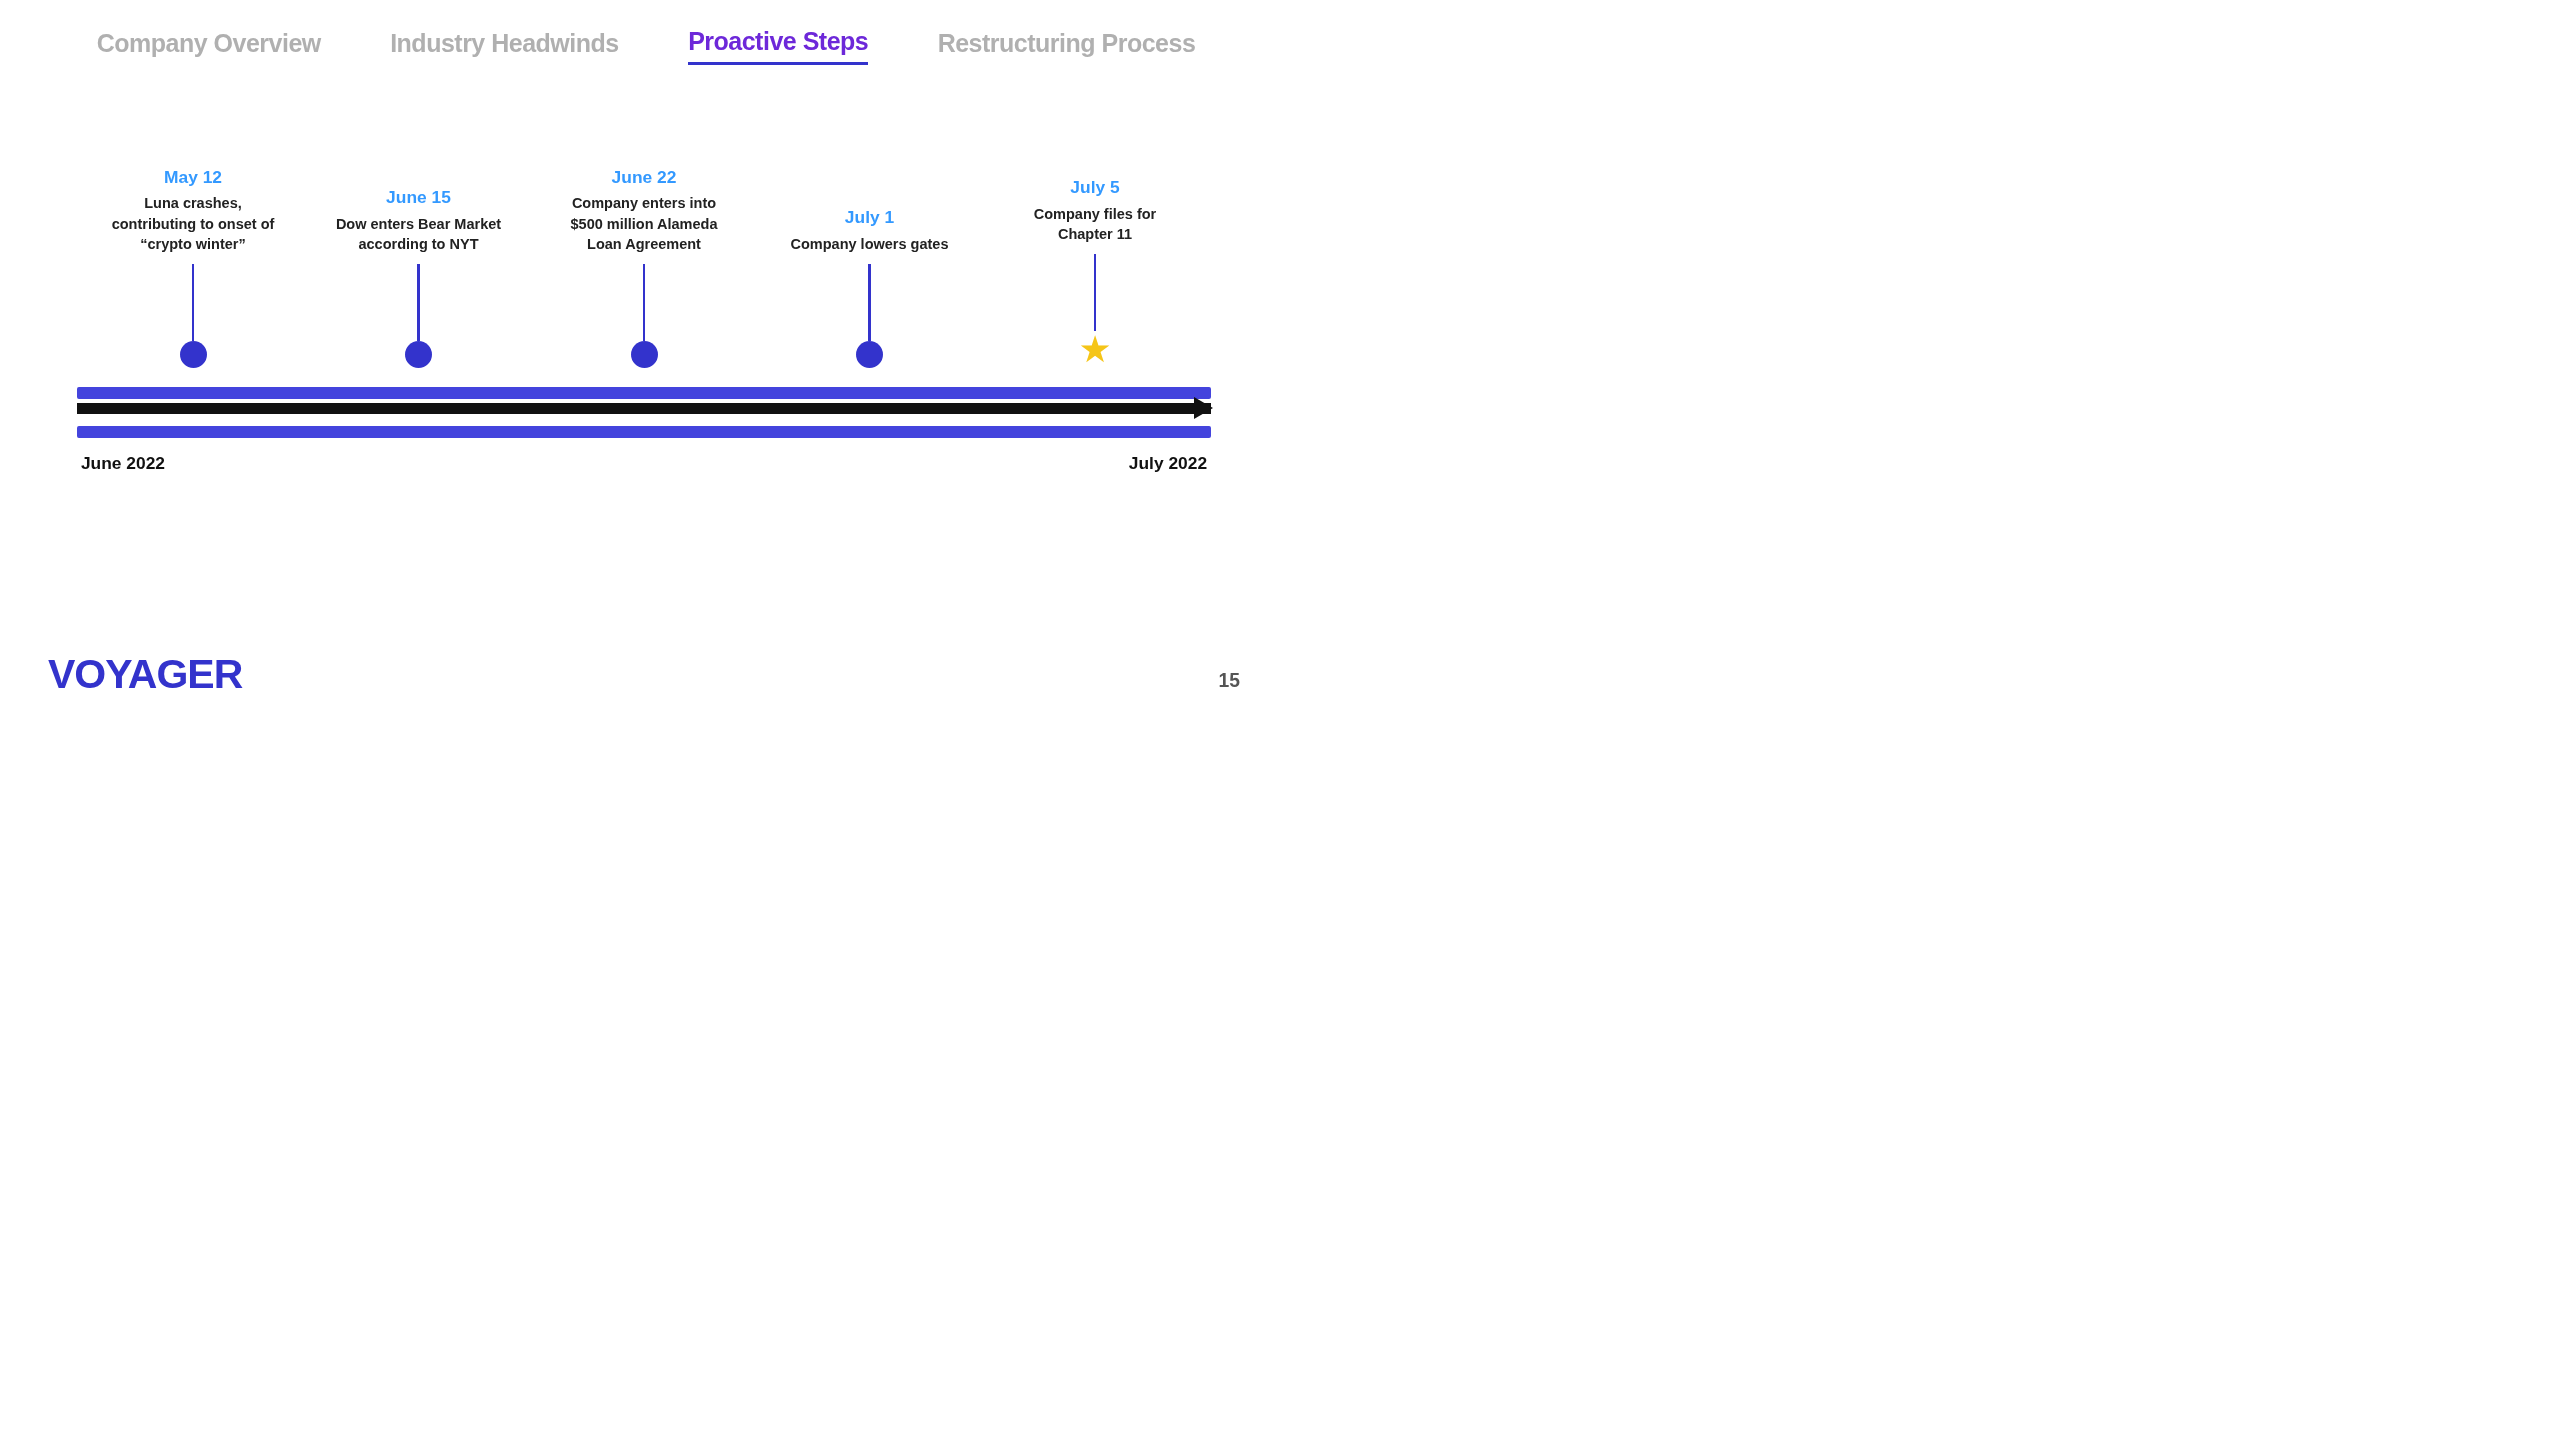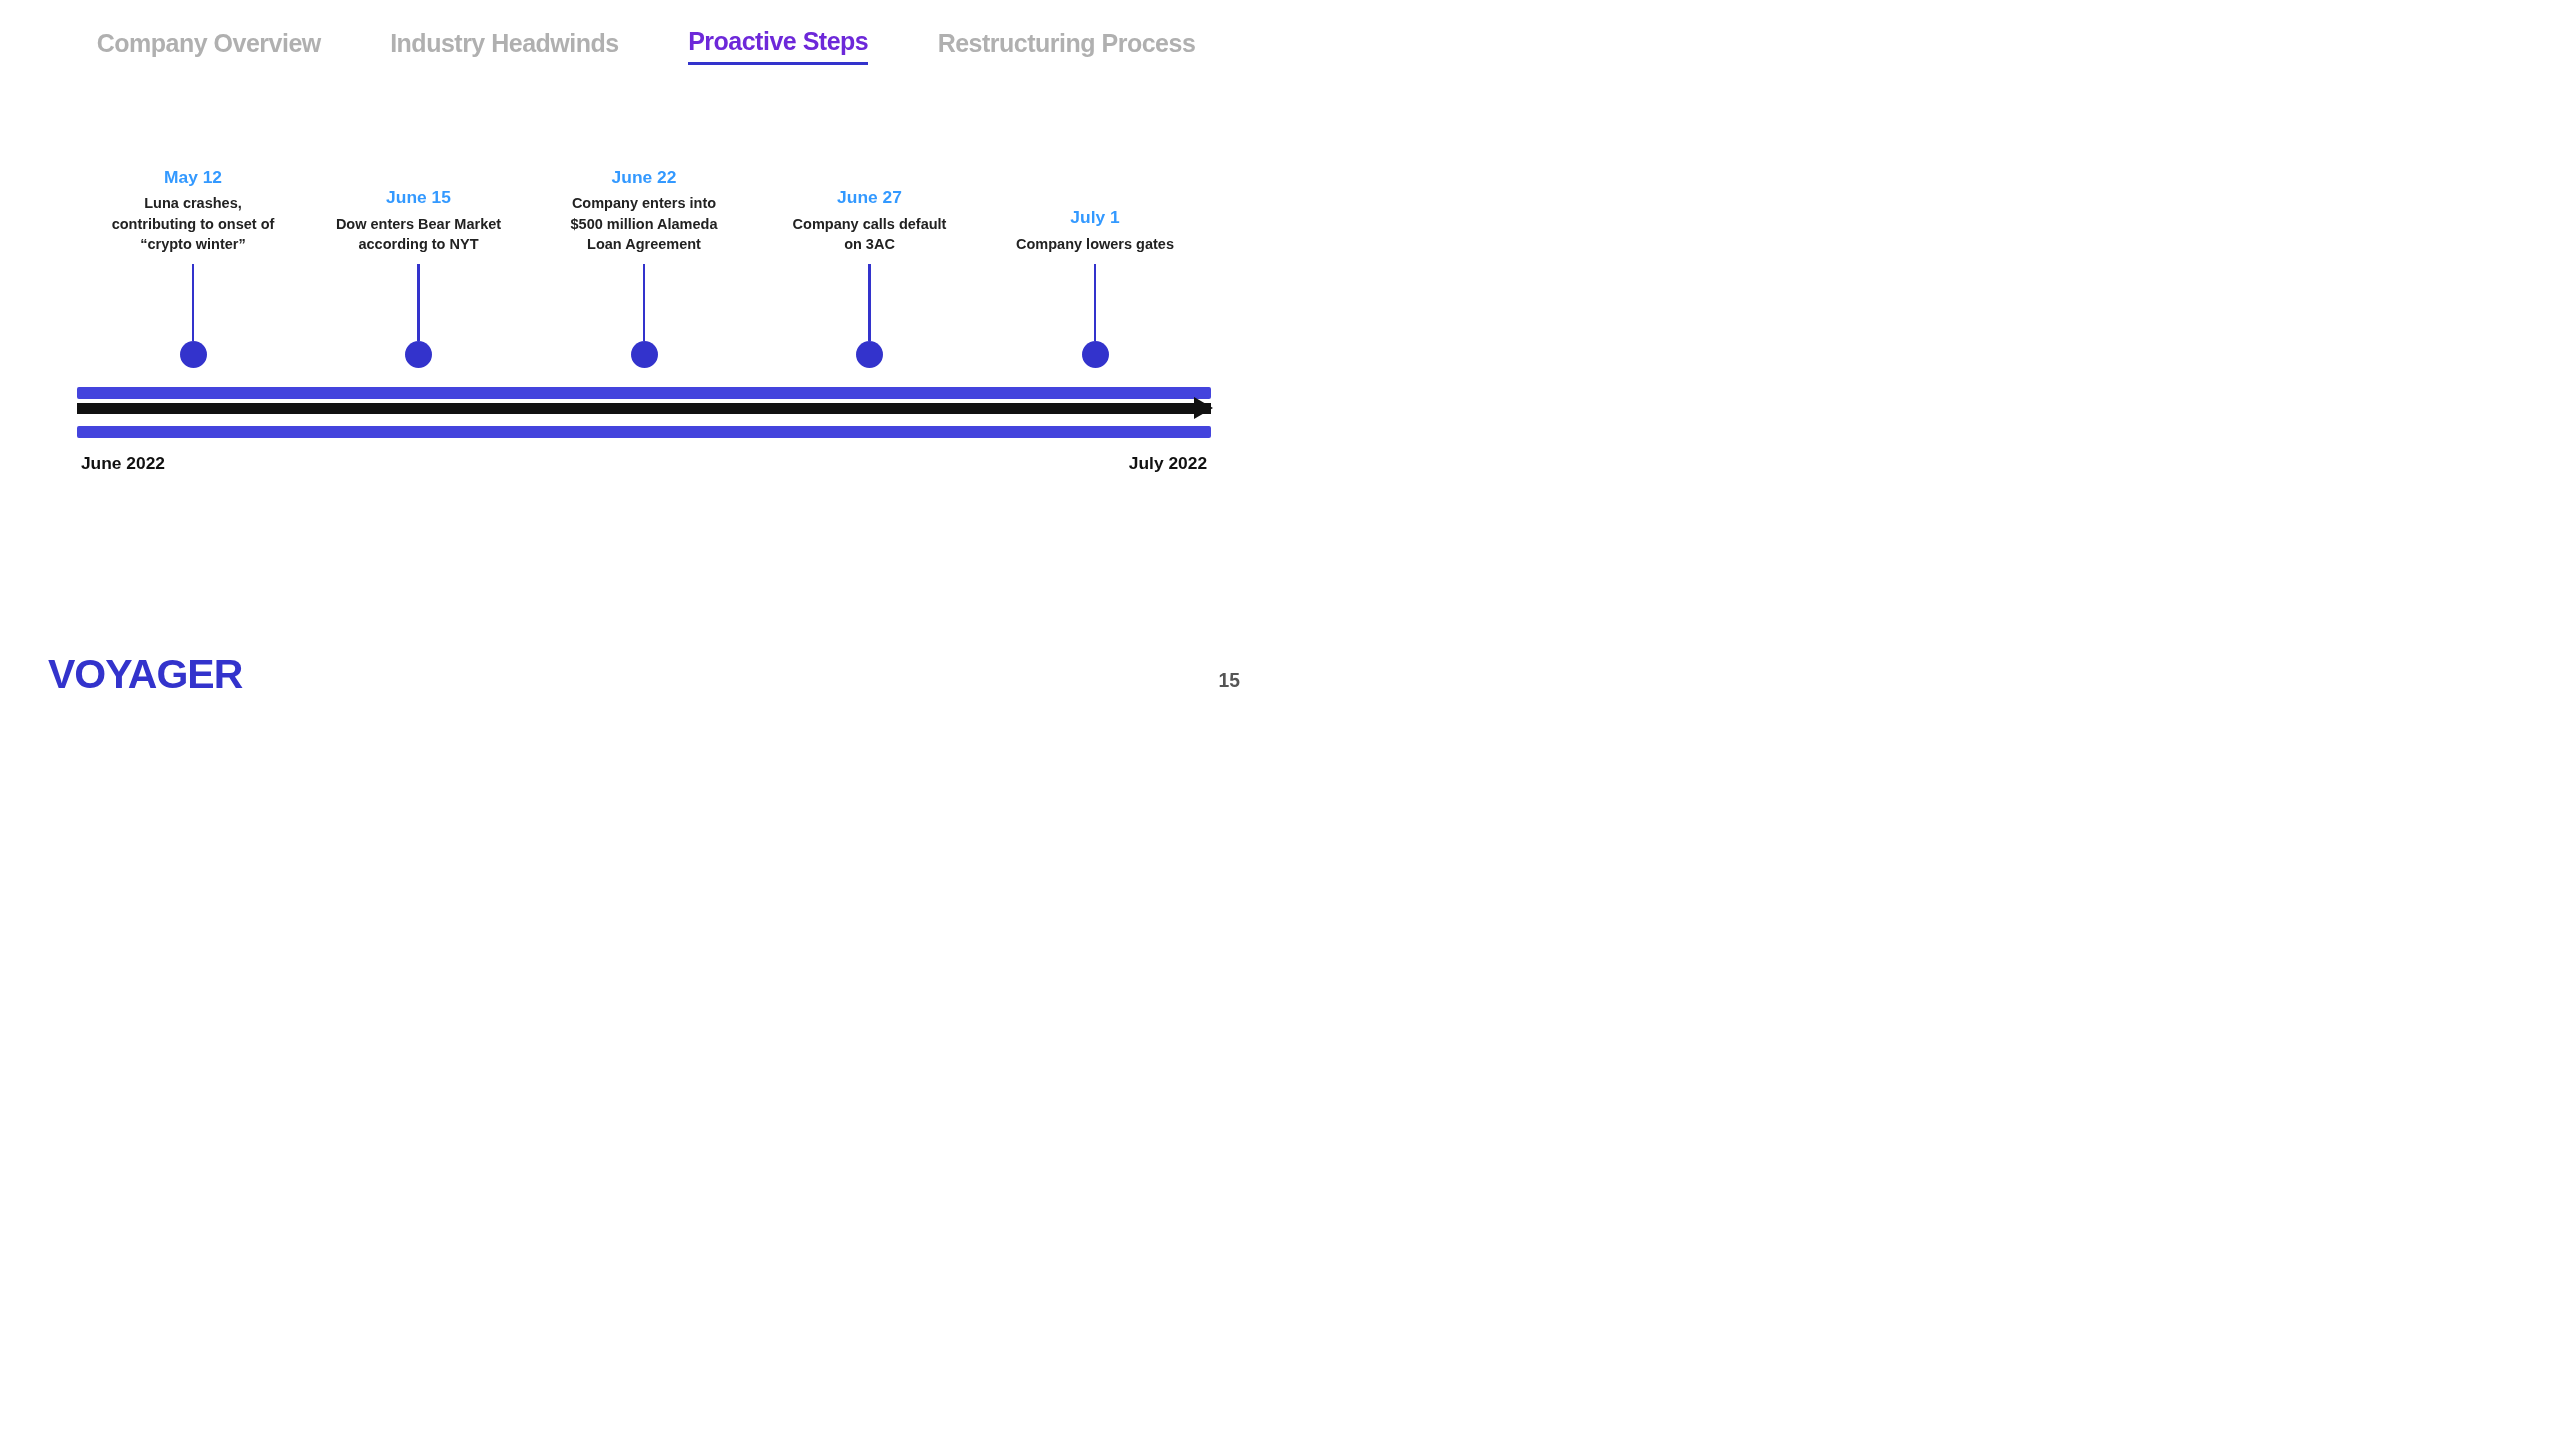--- a/index.html
+++ b/index.html
@@ -239,34 +239,34 @@
       <div class="dot"></div>
     </div>
 
     <div class="event-item">
       <div class="event-date">June 22</div>
       <div class="event-desc">Company enters into $500 million Alameda Loan Agreement</div>
       <div class="stem"></div>
       <div class="dot"></div>
     </div>
 
-    <div class="event-item">
-      <div class="event-date">June 27</div>
-      <div class="event-desc">Company calls default on 3AC</div>
-      <div class="stem"></div>
-      <div class="dot"></div>
-    </div>
 
     <div class="event-item">
       <div class="event-date">July 1</div>
       <div class="event-desc">Company lowers gates</div>
       <div class="stem"></div>
       <div class="dot"></div>
     </div>
 
+    <div class="event-item">
+      <div class="event-date">July 5</div>
+      <div class="event-desc">Company files for Chapter 11</div>
+      <div class="stem"></div>
+      <div class="star-icon">★</div>
+    </div>
 
   </div>
 
   <div class="timeline-bar-area">
     <div class="bar-top"></div>
     <div class="bar-middle"></div>
     <div class="bar-bottom"></div>
     <div class="timeline-labels">
       <span class="timeline-label">June 2022</span>
       <span class="timeline-label">July 2022</span>

